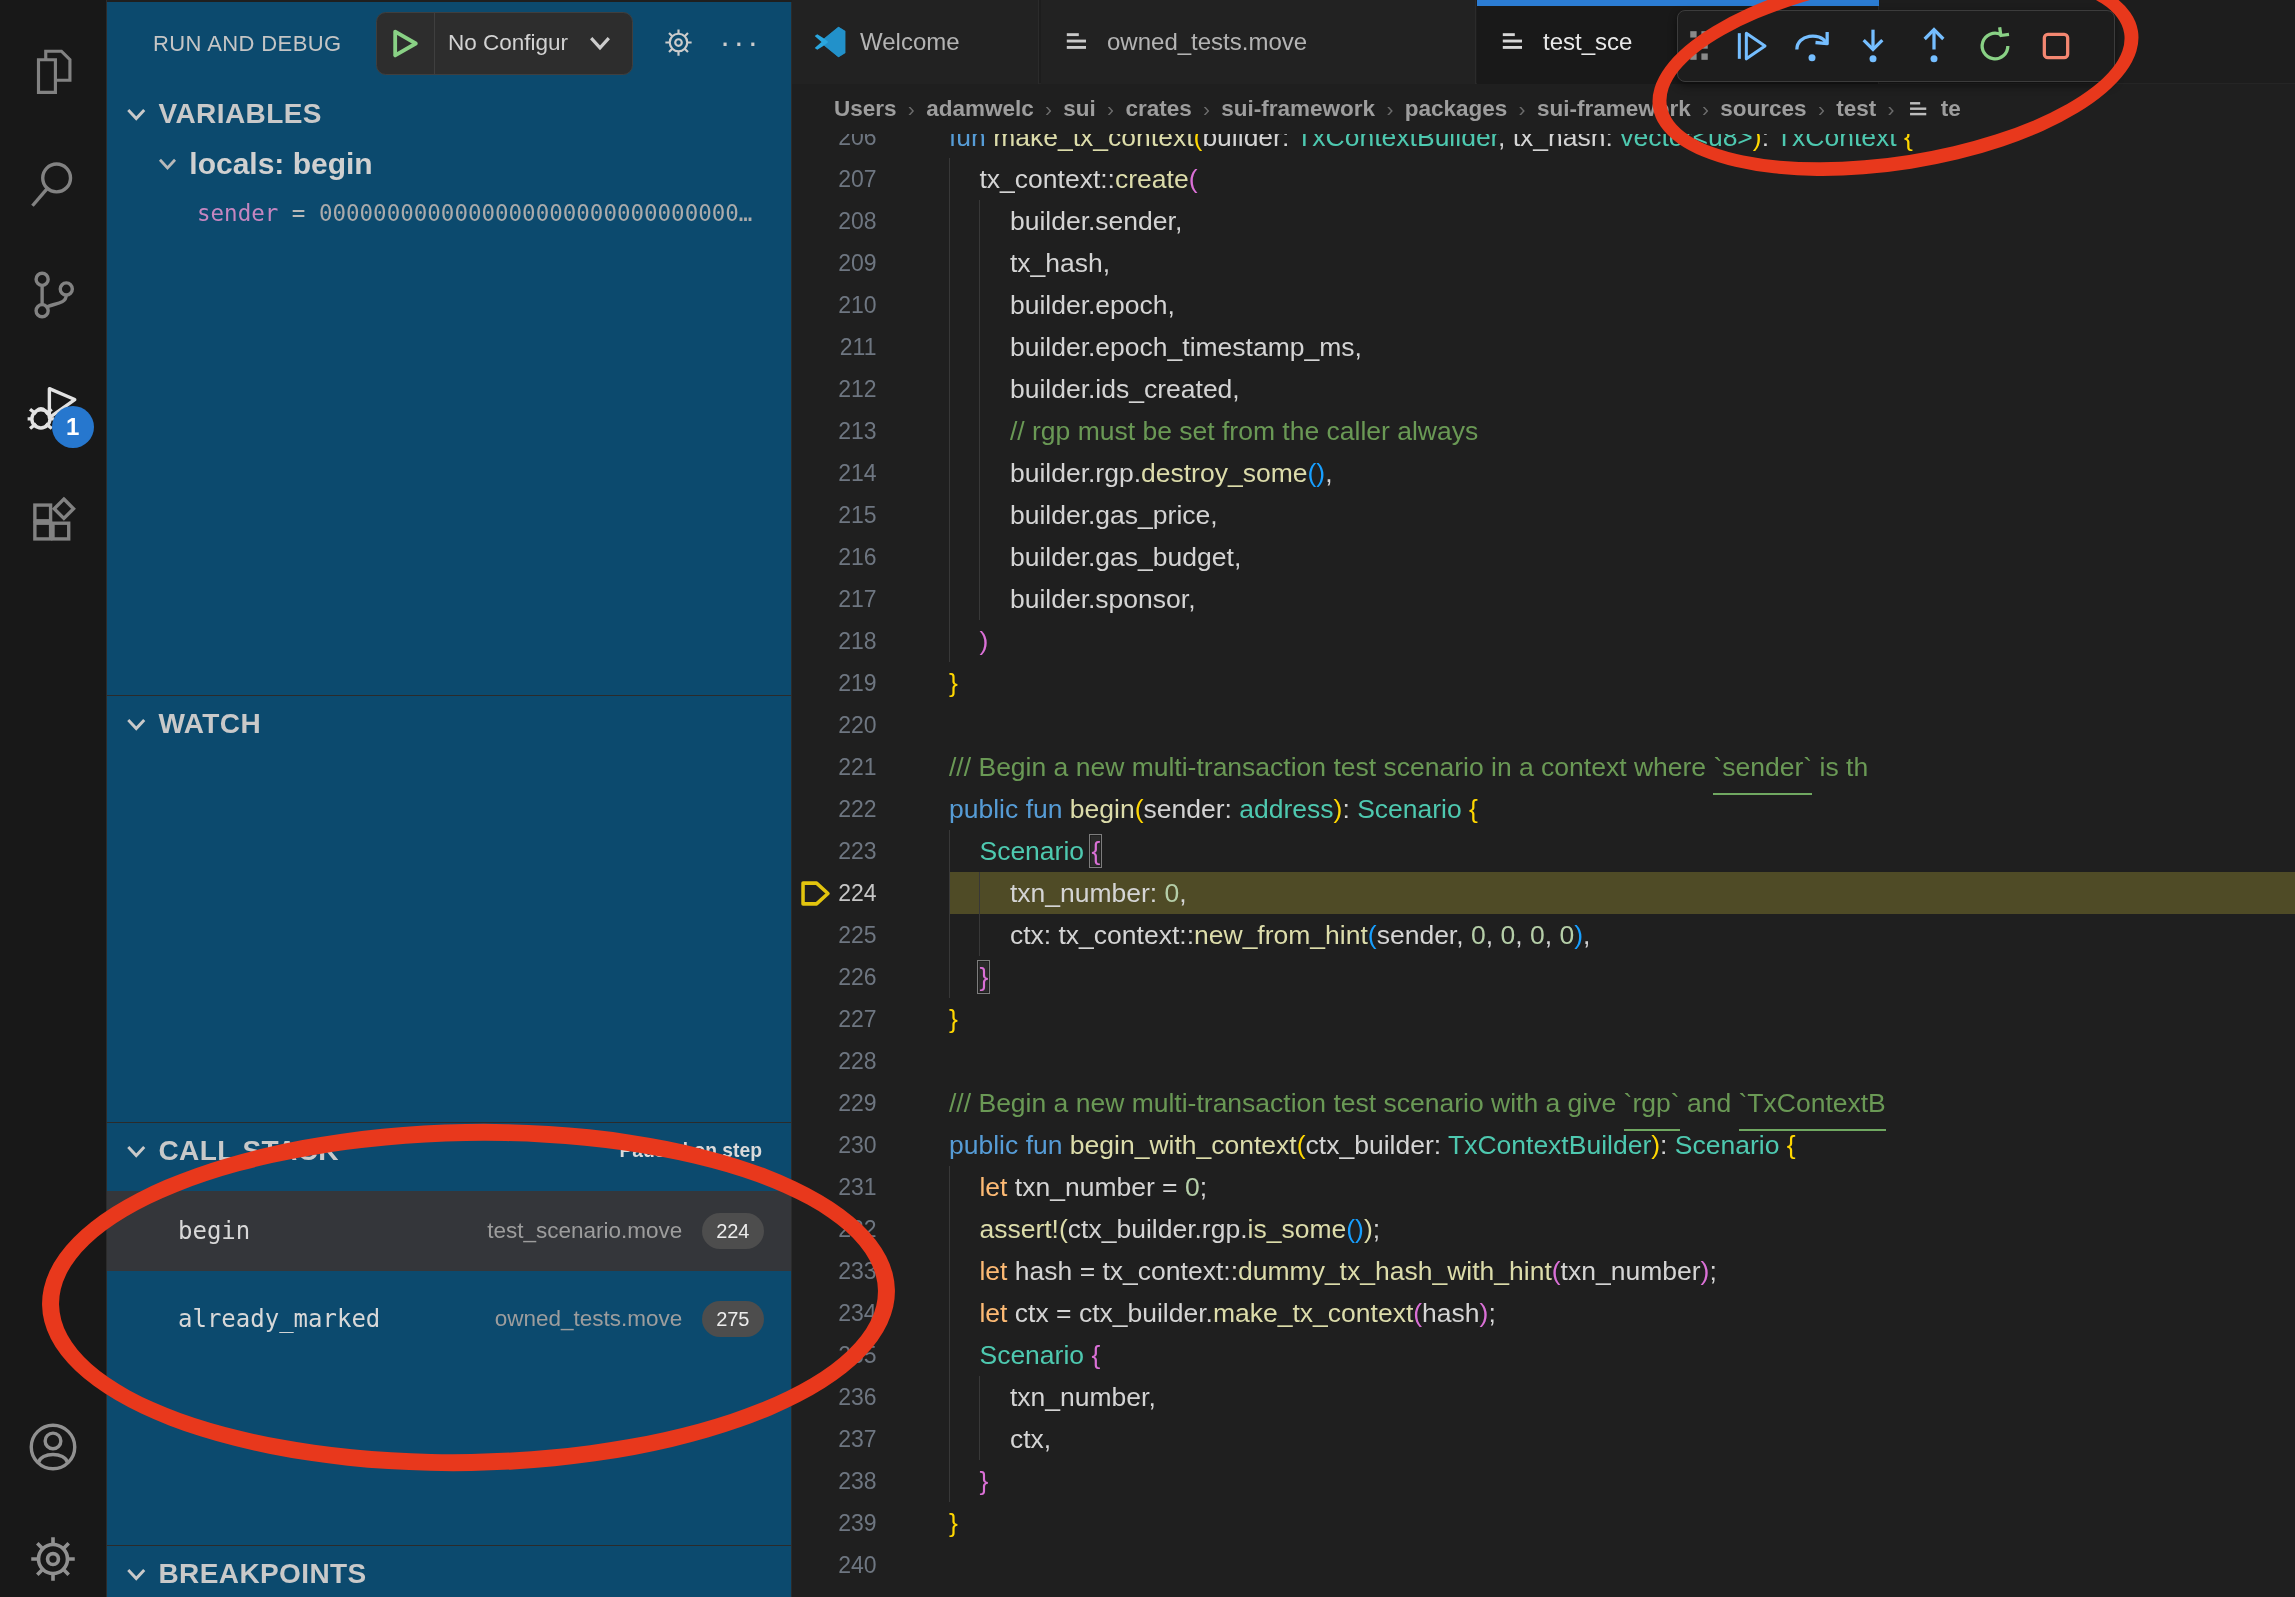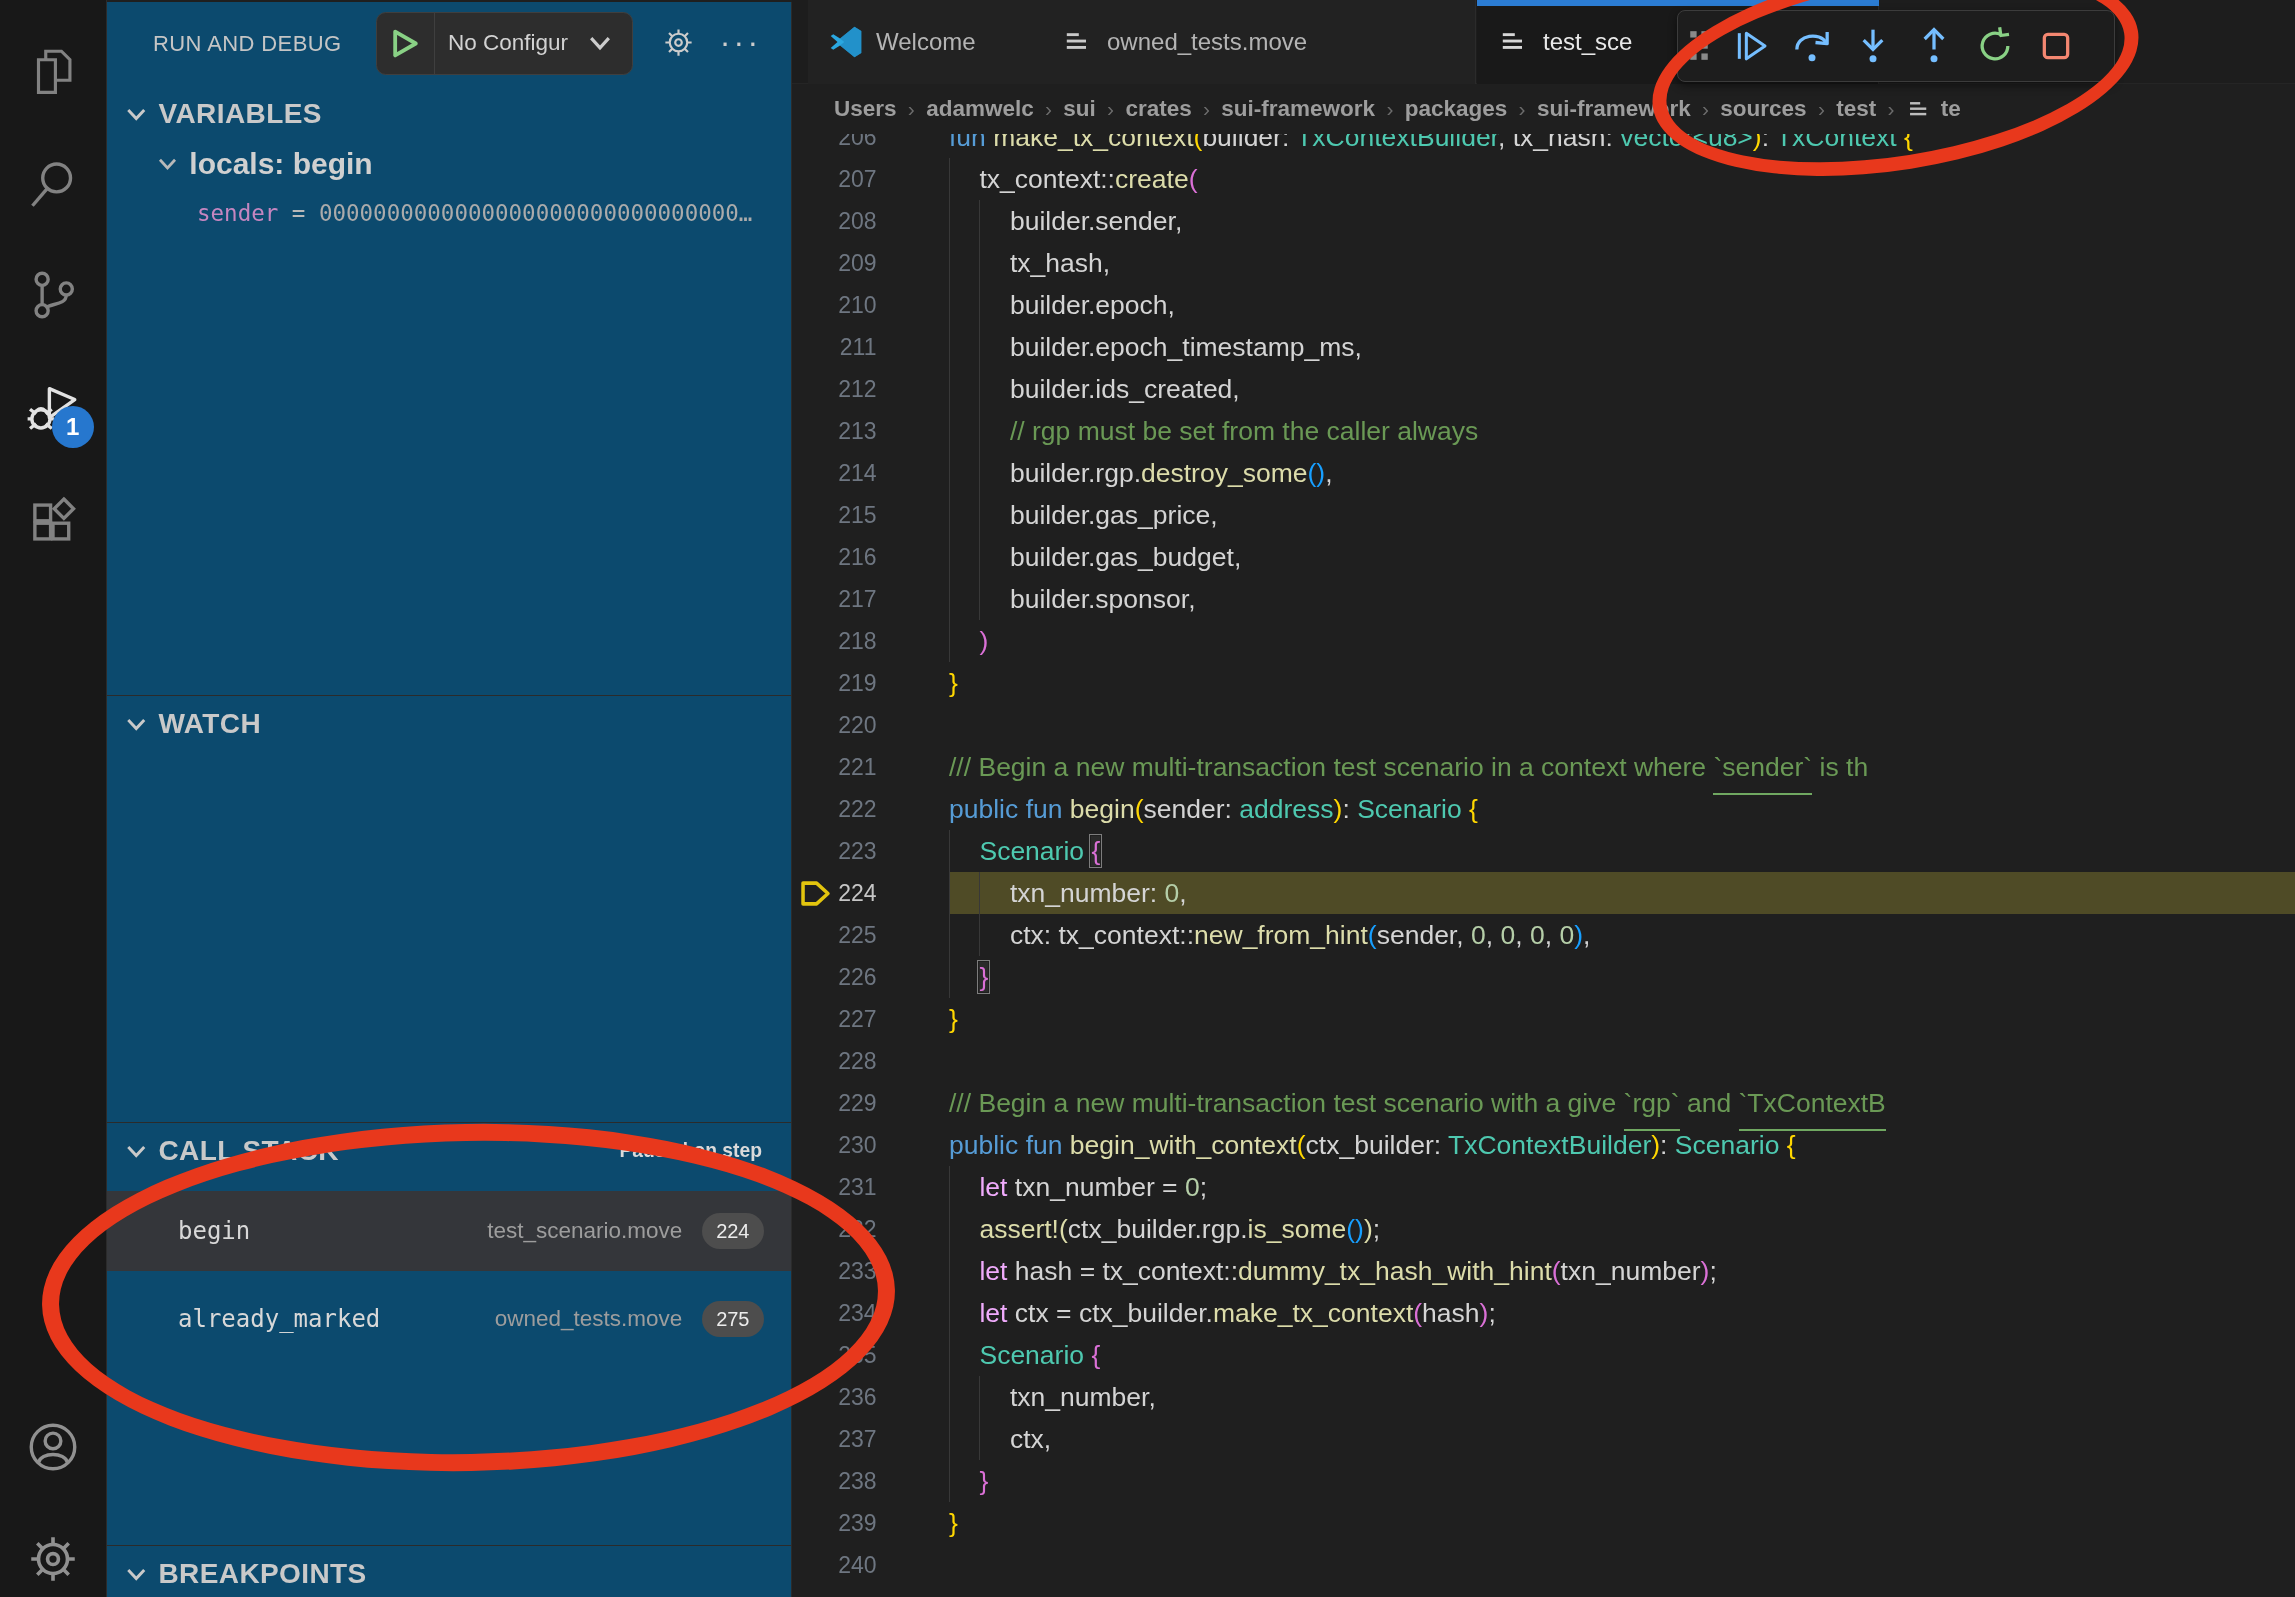--- a/index.html
+++ b/index.html
@@ -74,21 +74,21 @@
 
   #code-lines { position:absolute; left:0; top:116px; width:1503px; }
   .cl { position:relative; height:42px; display:flex; font-family:Liberation Sans, sans-serif; }
   .ln { width:107px; min-width:107px; text-align:right; padding-right:22.5px; font-size:23px;
         line-height:42px; color:#6e7681; }
   .cl.hl .ln { color:#c6c6c6; }
   .code { flex:1; font-size:26.5px; line-height:42px; white-space:pre; margin-left:50px; }
   .cl.hl .code { background:#4f4b26; }
   .glyph { position:absolute; left:6.4px; top:8px; width:35px; height:27px; }
   .g { display:inline-block; border-left:1.6px solid #383838; }
-  .kw{color:#569cd6} .lt{color:#f0abfc} .fn{color:#dcdcaa} .ty{color:#4ec9b0}
+  .kw{color:#569cd6} .lt{color:#fdba74} .fn{color:#dcdcaa} .ty{color:#4ec9b0}
   .pl{color:#d4d4d4} .nm{color:#b5cea8} .cm{color:#6a9955}
   .p1{color:#ffd700} .p2{color:#da70d6} .p3{color:#179fff}
   .cmu{color:#6a9955; border-bottom:2.4px solid #70a861; padding-bottom:11px;}
   .mb{ outline:1.6px solid #7d7d7d; outline-offset:1.6px; background:rgba(120,120,120,.12); }
 
   
   #dbg-toolbar { position:absolute; left:1677px; top:9.7px; width:438px; height:72px;
                  background:#1d1d1d; border:1.6px solid #3c3c3c; border-radius:8px;
                  display:flex; align-items:center; z-index:6; box-shadow:0 3.2px 8px rgba(0,0,0,.45); }
   .dbg-btn { width:61px; height:61px; display:flex; align-items:center; justify-content:center; }
@@ -245,21 +245,21 @@
           <path d="M2 2 L7.5 8 L13 2" fill="none" stroke="#c9c9c9" stroke-width="2"></path>
         </svg>
     </span>
     <span class="sec-label">BREAKPOINTS</span>
   </div>
 </div>
 
 <div id="editor">
 
   <div id="tabstrip">
-    <div class="tab" style="left:16px; width:247px">
+    <div class="tab" style="left:0; width:247px">
       <svg width="34" height="34" viewBox="0 0 40 40">
         <path fill="#2aa7e0" d="M30 2 L13 16 L5 11 L2 13 L10 20 L2 27 L5 29 L13 24 L30 38 L38 33 V7 Z"></path>
         <path fill="#1c7fb8" d="M30 2 L13 16 L18 20 L13 24 L30 38 L38 33 V7 Z" opacity="0.55"></path>
       </svg>
       <span class="tab-label">Welcome</span>
     </div>
     <div class="tab" style="left:249px; width:435px">
       <svg width="32" height="32" viewBox="0 0 40 40">
         <rect x="6" y="9" width="15" height="3.6" fill="#c9c9c9"></rect>
         <rect x="6" y="17" width="24" height="3.6" fill="#c9c9c9"></rect>

